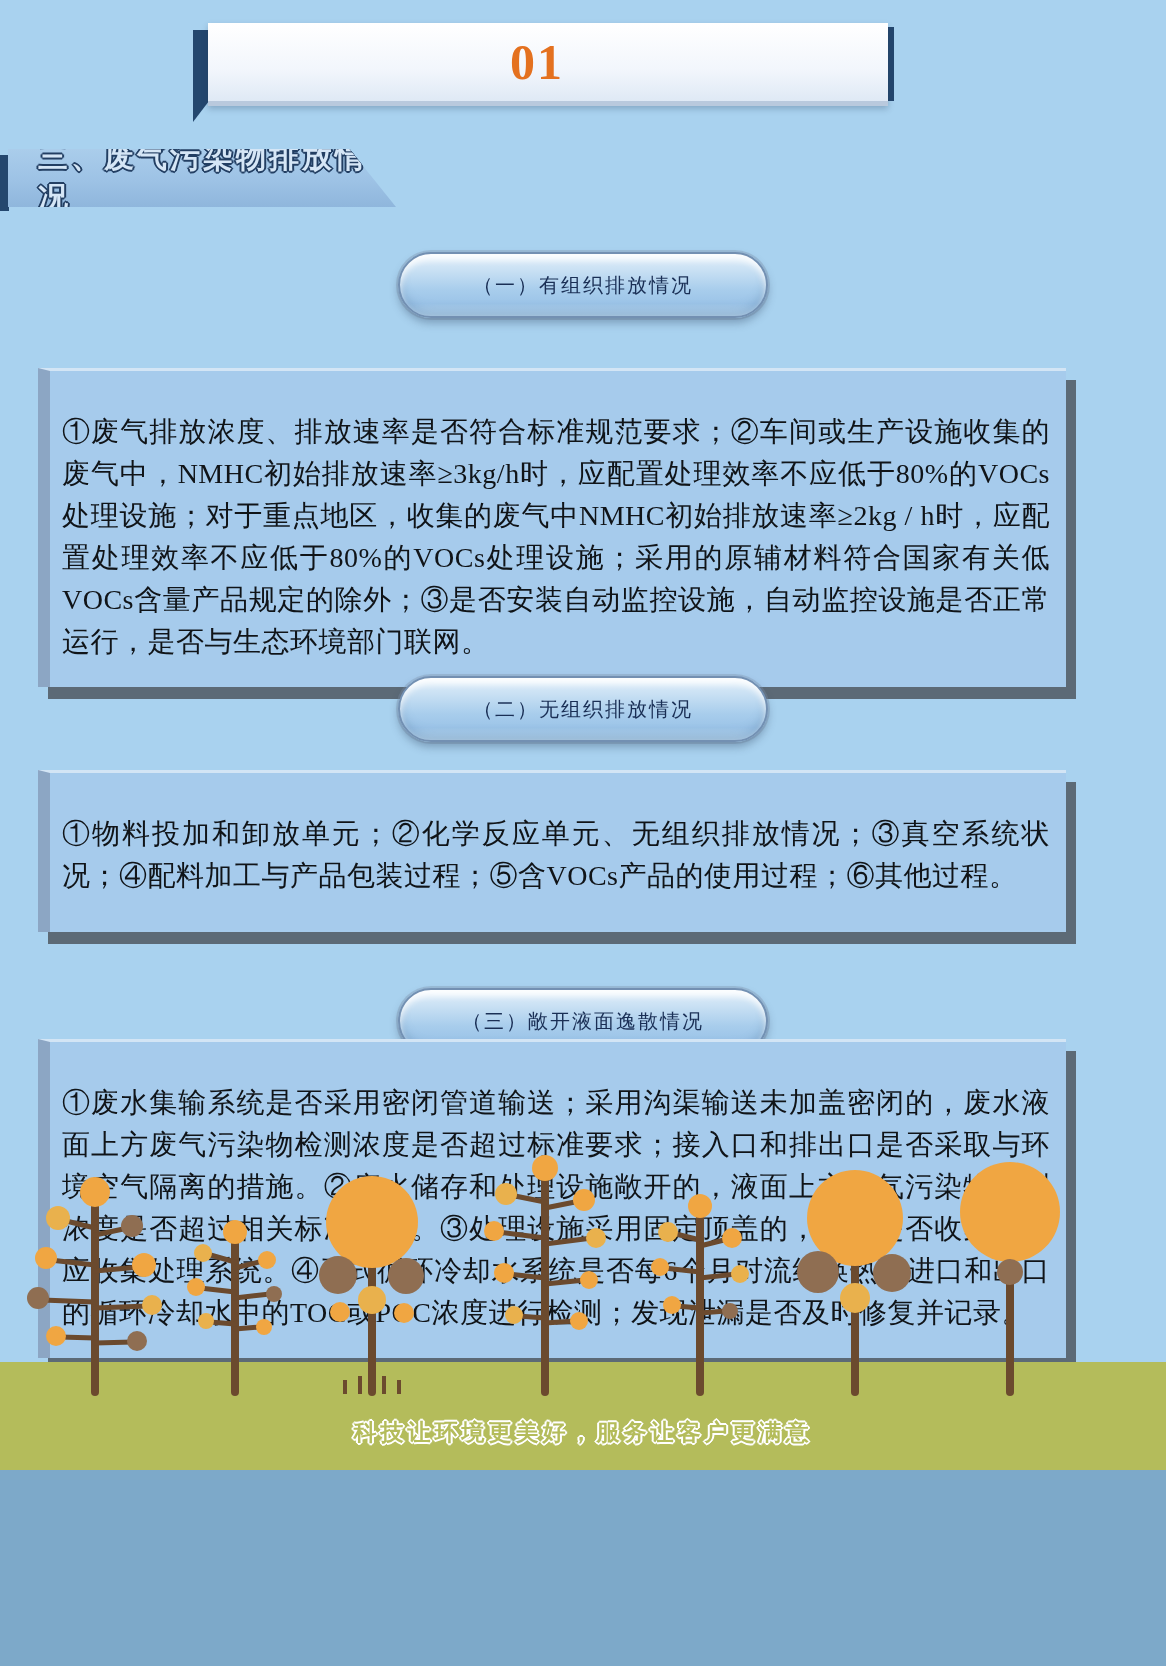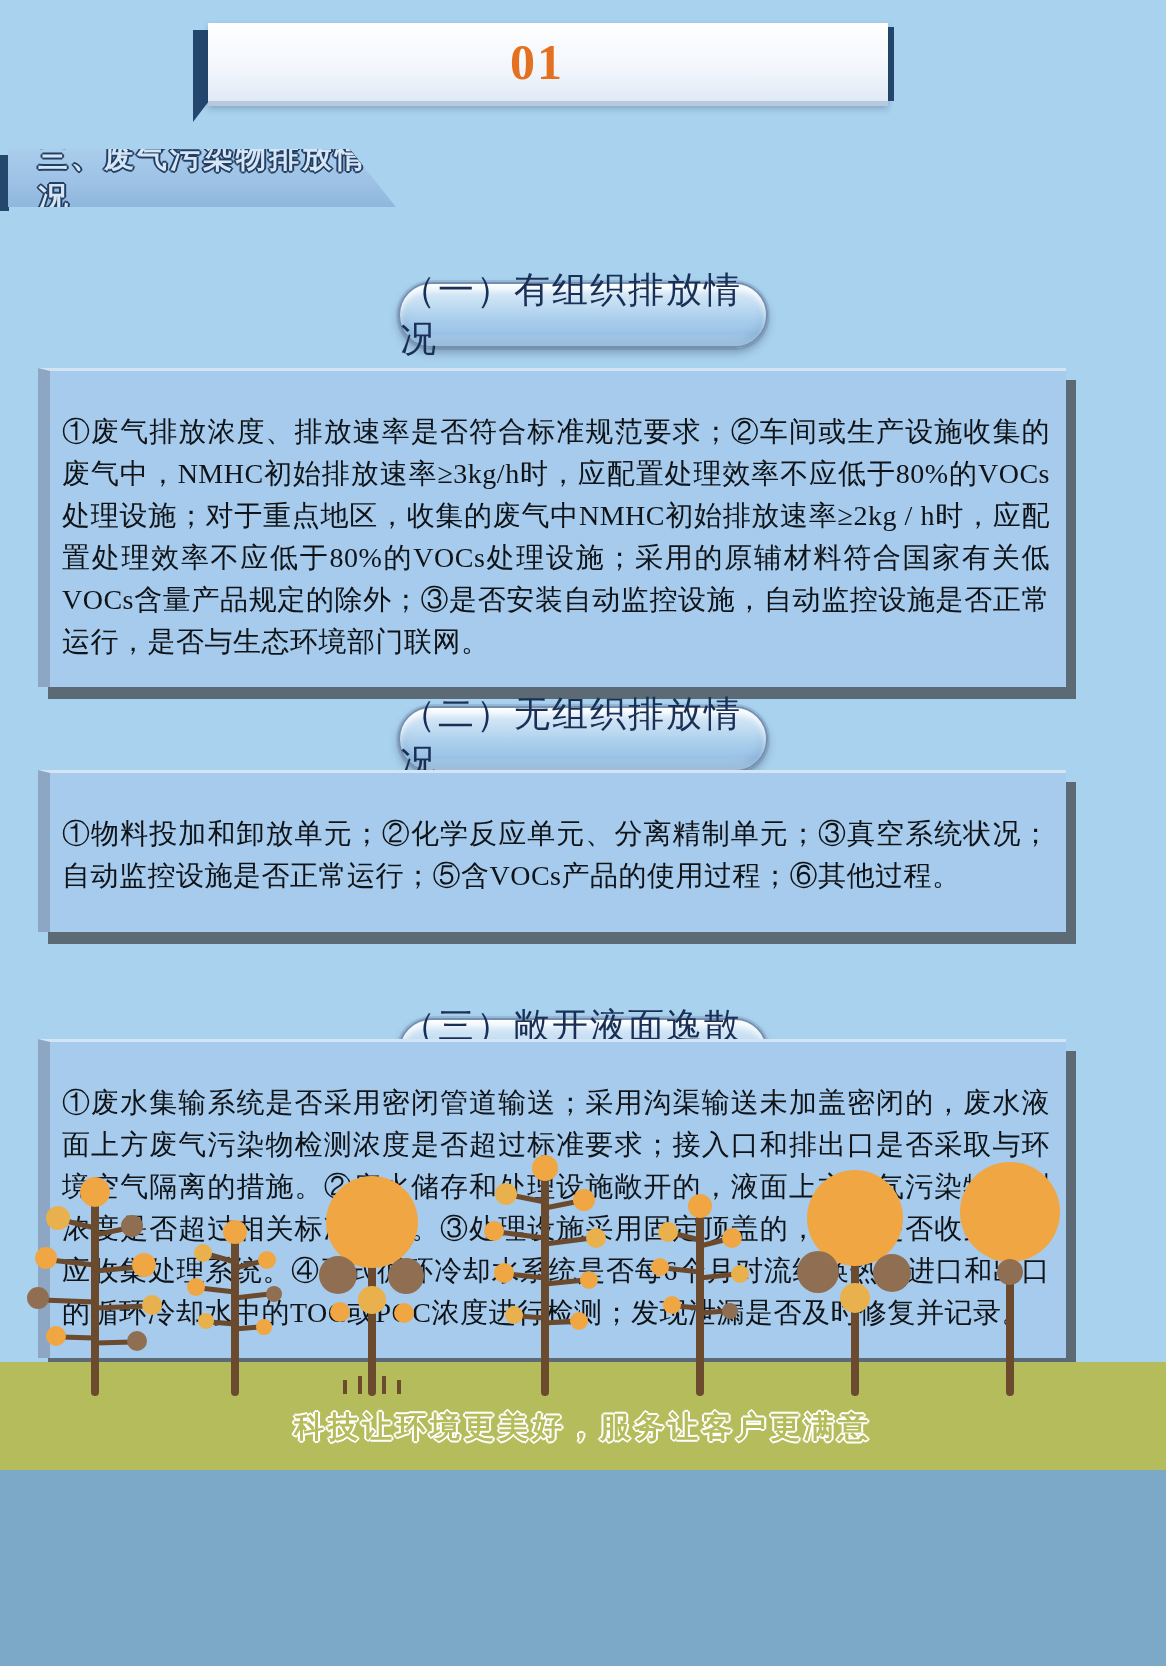--- a/index.html
+++ b/index.html
@@ -58,21 +58,21 @@
   }
   
   .pill{
     position:absolute; left:50%; transform:translateX(-50%);
     width:366px; height:62px; border-radius:34px;
     background:linear-gradient(180deg,#f0f7fd 0%,#cfe4f5 20%,#a8cdec 58%,#9cc4e8 80%,#bcd9f0 100%);
     border:2px solid #7390b2;
     box-shadow:0 5px 8px rgba(40,60,90,.35),0 0 0 2px rgba(130,150,175,.35),
       inset 0 5px 6px rgba(255,255,255,.9), inset 0 -6px 10px rgba(90,130,170,.35);
     display:flex; align-items:center; justify-content:center;
-    font-size:36px; color:var(--pill-text); letter-spacing:2px;margin-top:30px;
+    font-size:20px; color:var(--pill-text); letter-spacing:2px;
   }
   .pill-1{top:252px;} .pill-2{top:676px;align-items:center;} .pill-3{top:988px;}
   
   .panel{
     position:absolute; left:38px; width:1028px; box-sizing:border-box;
     background:var(--panel-blue);
     border-left:12px solid #8ca6c4; border-top:3px solid #d3e5f5;
     box-shadow:10px 12px 0 var(--panel-shadow);
     padding:40px 16px 24px 12px;
     font-size:28px; line-height:1.5; color:#101418;
@@ -83,21 +83,21 @@
   .panel-3{top:1039px; min-height:245px;}
   
   .scene{position:absolute; left:0; bottom:0; width:1166px; height:330px;}
   .ground{fill:var(--ground-olive);}
   .trunk,.branch{stroke:var(--trunk-brown); fill:none; stroke-linecap:round;}
   .trunk{stroke-width:8;} .branch{stroke-width:5;} .twig{stroke:var(--trunk-brown);stroke-width:4;}
   .fill-orange{fill:var(--tree-orange);} .fill-mustard{fill:var(--tree-mustard);} .fill-brown{fill:var(--tree-brown);}
   .footer-slogan{
     position:absolute; left:0; bottom:22px; width:100%; text-align:center;
     font-family:"DejaVu Sans","Liberation Sans",sans-serif;
-    font-weight:bold; font-size:30px; letter-spacing:4px;
+    font-weight:bold; font-size:23px; letter-spacing:4px;
     color:var(--ground-olive);
     text-shadow:-2px 0 #ffffff,2px 0 #ffffff,0 -2px #ffffff,0 2px #ffffff,
       -1px -1px #ffffff,1px -1px #ffffff,-1px 1px #ffffff,1px 1px #ffffff;
   }
 </style>
 </head>
 <body>
 
 <div class="page">
 
@@ -116,21 +116,21 @@
     <span>（一）有组织排放情况</span>
   </div>
   <div class="panel panel-1">
     <span>①废气排放浓度、排放速率是否符合标准规范要求；②车间或生产设施收集的废气中，NMHC初始排放速率≥3kg/h时，应配置处理效率不应低于80%的VOCs处理设施；对于重点地区，收集的废气中NMHC初始排放速率≥2kg / h时，应配置处理效率不应低于80%的VOCs处理设施；采用的原辅材料符合国家有关低VOCs含量产品规定的除外；③是否安装自动监控设施，自动监控设施是否正常运行，是否与生态环境部门联网。</span>
   </div>
 
   <div class="pill pill-2">
     <span>（二）无组织排放情况</span>
   </div>
   <div class="panel panel-2">
-    <span>①物料投加和卸放单元；②化学反应单元、分离精制单元；③真空系统状况；自动监控设施是否正常运行；⑤含VOCs产品的使用过程；⑥其他过程。</span>
+    <span>①物料投加和卸放单元；②化学反应单元、无组织排放情况；③真空系统状况；④配料加工与产品包装过程；⑤含VOCs产品的使用过程；⑥其他过程。</span>
   </div>
 
   <div class="pill pill-3">
     <span>（三）敞开液面逸散情况</span>
   </div>
   <div class="panel panel-3">
     <span>①废水集输系统是否采用密闭管道输送；采用沟渠输送未加盖密闭的，废水液面上方废气污染物检测浓度是否超过标准要求；接入口和排出口是否采取与环境空气隔离的措施。②废水储存和处理设施敞开的，液面上方废气污染物检测浓度是否超过相关标准要求。③处理设施采用固定顶盖的，废气是否收集至对应收集处理系统。④开式循环冷却水系统是否每6个月对流经换热器进口和出口的循环冷却水中的TOC或POC浓度进行检测；发现泄漏是否及时修复并记录。</span>
   </div>
 
   <svg class="scene" viewBox="0 0 1166 330" aria-hidden="true">

